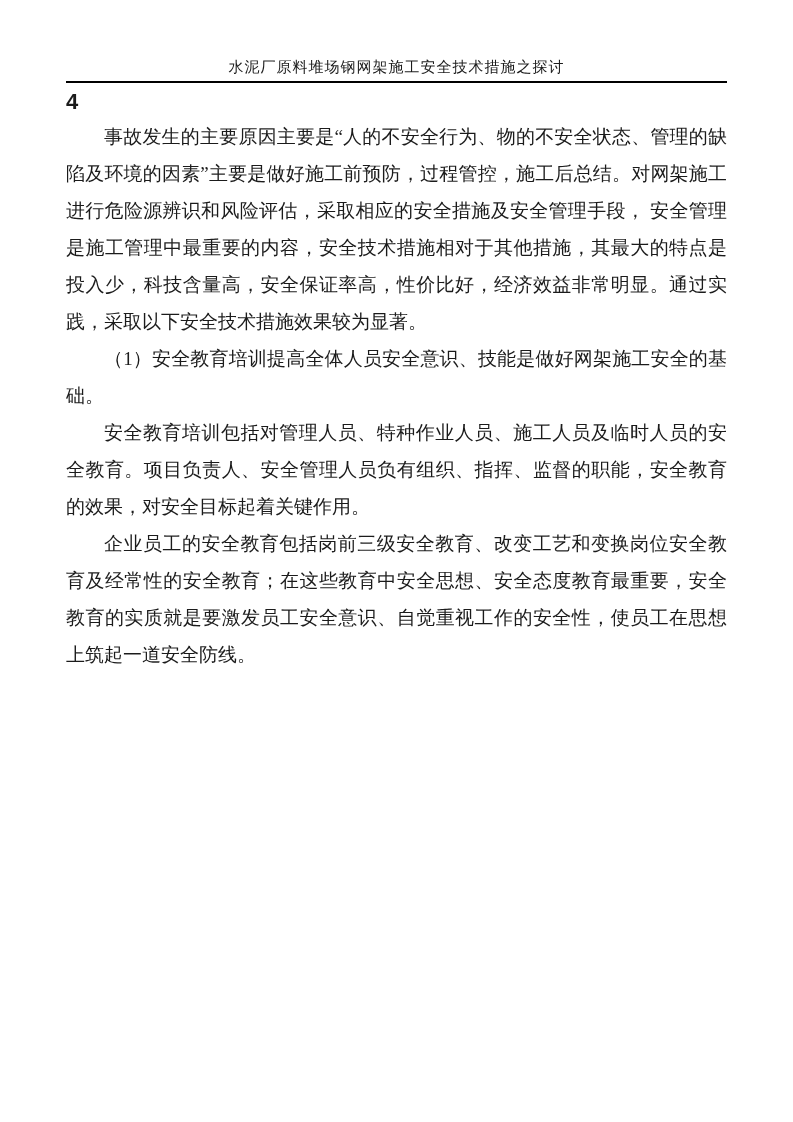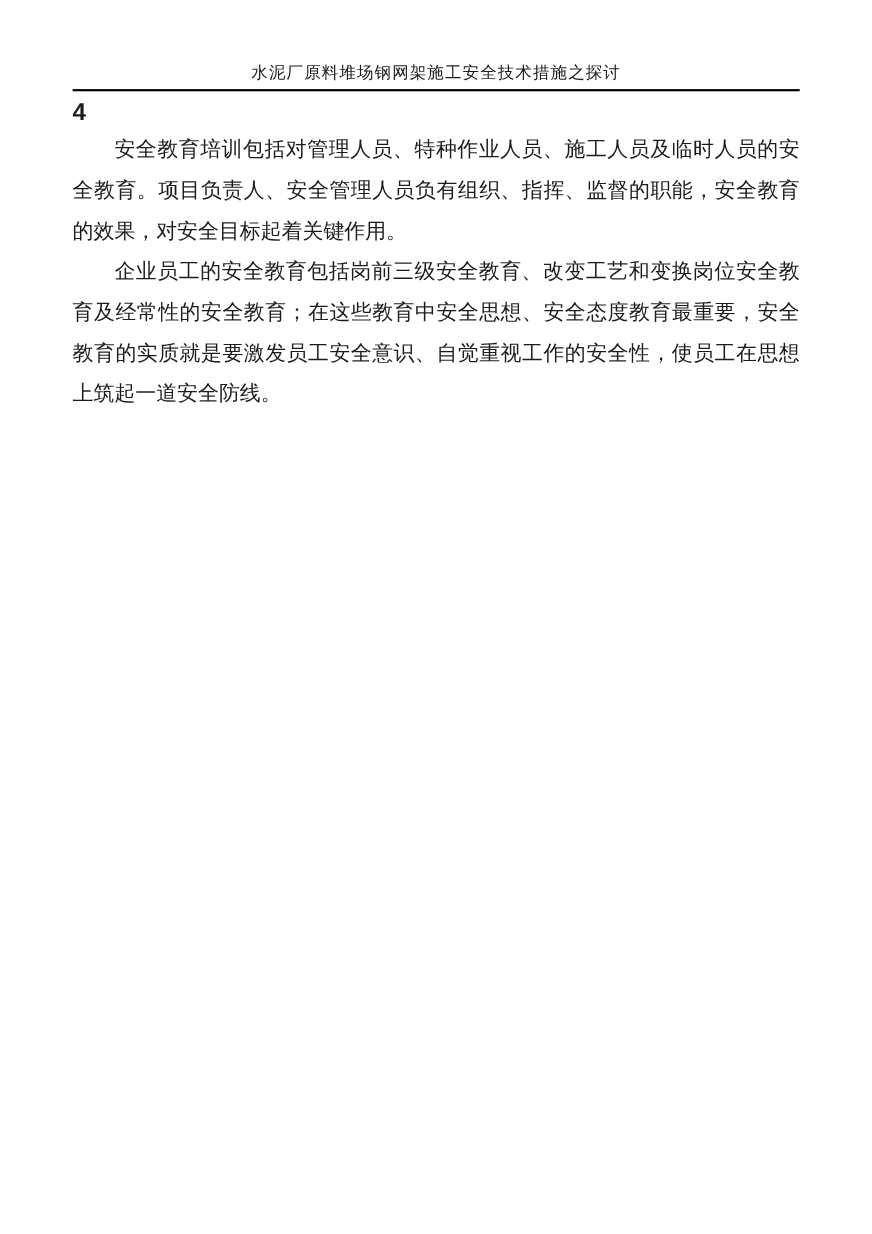--- a/index.html
+++ b/index.html
@@ -83,21 +83,23 @@
     <span>水泥厂原料堆场钢网架施工安全技术措施之探讨</span>
   </div>
 
   <div class="content">
 
 
     <h2 class="section-heading">
       <span class="sec-num">4</span>
     </h2>
 
+    <p class="para">事故发生的主要原因主要是“人的不安全行为、物的不安全状态、管理的缺陷及环境的因素”主要是做好施工前预防，过程管控，施工后总结。对网架施工进行危险源辨识和风险评估，采取相应的安全措施及安全管理手段， 安全管理是施工管理中最重要的内容，安全技术措施相对于其他措施，其最大的特点是投入少，科技含量高，安全保证率高，性价比好，经济效益非常明显。通过实践，采取以下安全技术措施效果较为显著。</p>
 
+    <p class="para">（1）安全教育培训提高全体人员安全意识、技能是做好网架施工安全的基础。</p>
 
     <p class="para">安全教育培训包括对管理人员、特种作业人员、施工人员及临时人员的安全教育。项目负责人、安全管理人员负有组织、指挥、监督的职能，安全教育的效果，对安全目标起着关键作用。</p>
 
 
     <p class="para">企业员工的安全教育包括岗前三级安全教育、改变工艺和变换岗位安全教育及经常性的安全教育；在这些教育中安全思想、安全态度教育最重要，安全教育的实质就是要激发员工安全意识、自觉重视工作的安全性，使员工在思想上筑起一道安全防线。</p>
 
   </div>
 
   <div class="footer-rule-wrap">
     <svg width="661" height="11" viewBox="0 0 661 11" xmlns="http://www.w3.org/2000/svg">

